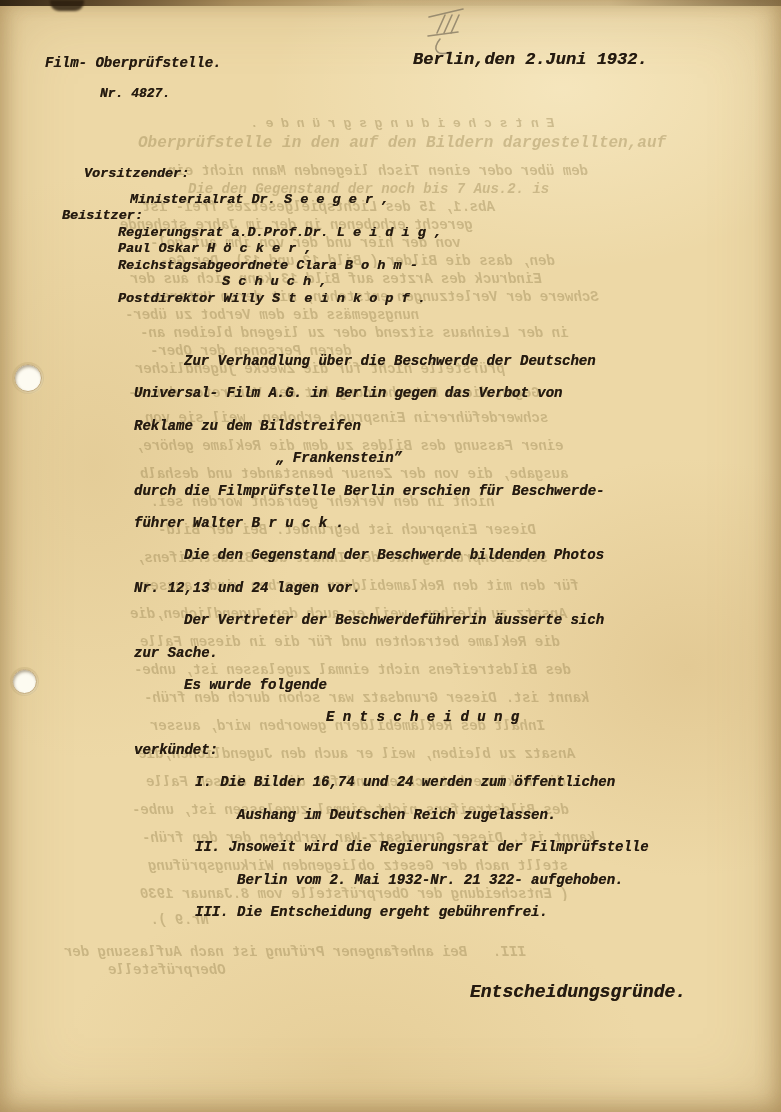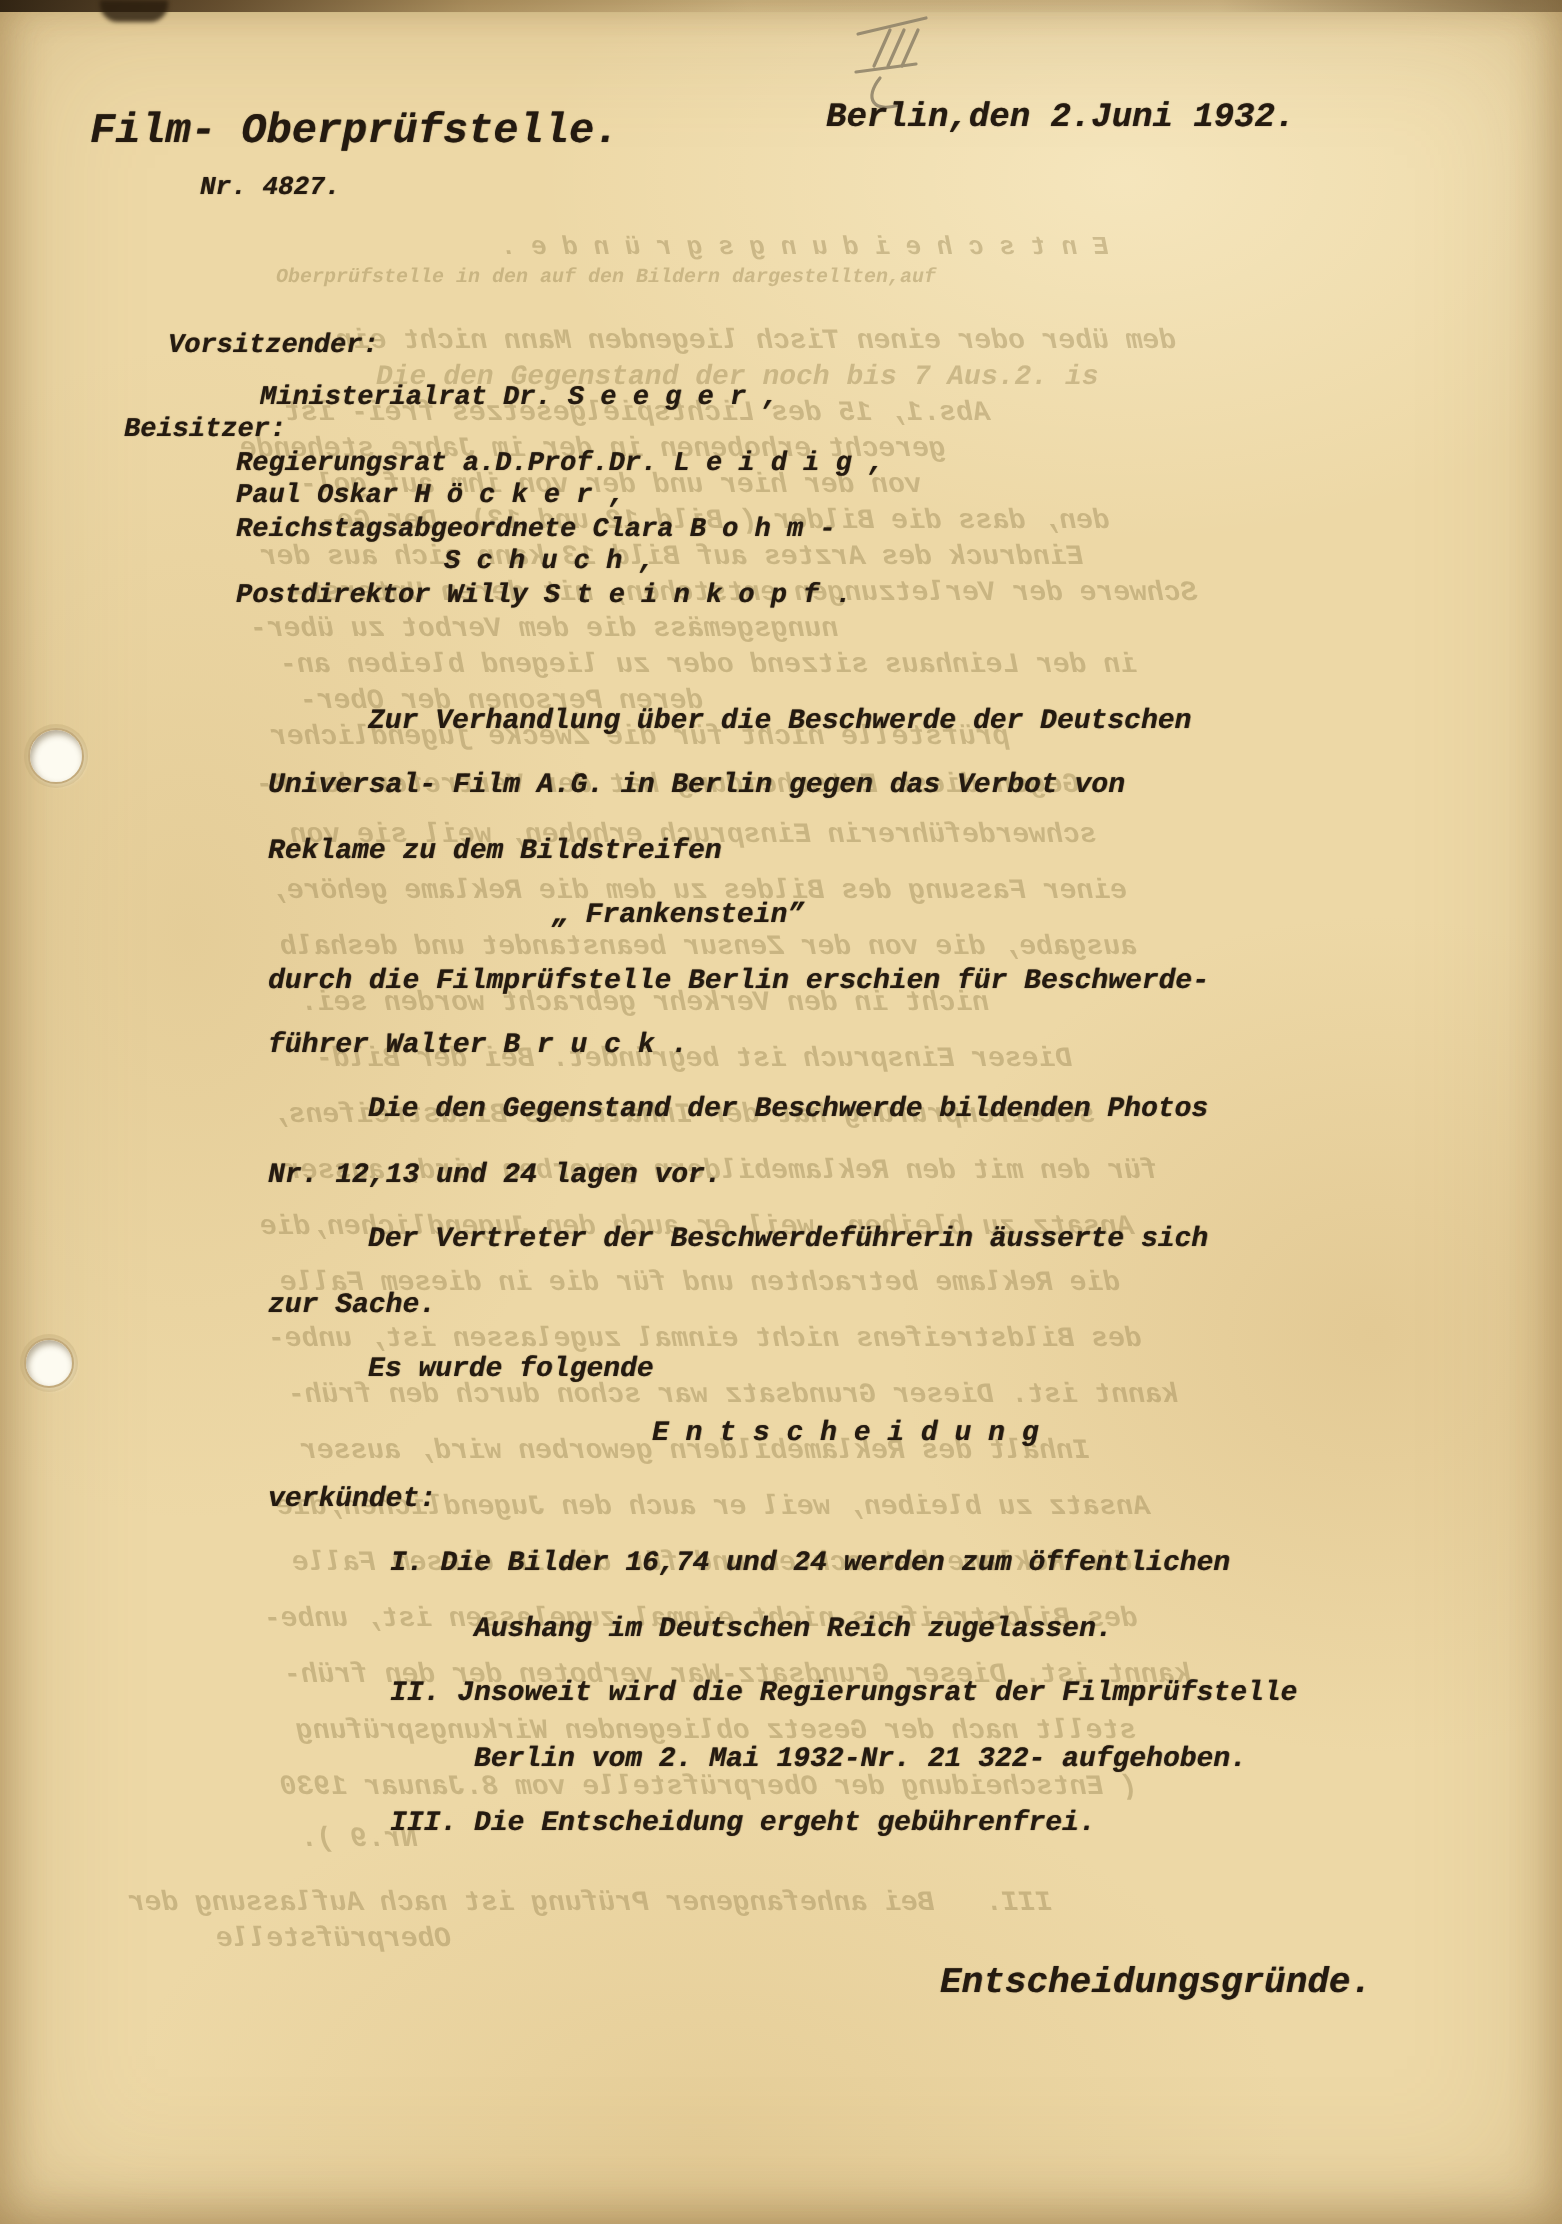--- a/index.html
+++ b/index.html
@@ -30,21 +30,21 @@
   .edge-notch{position:absolute;top:0;left:50px;width:34px;height:11px;border-radius:0 0 9px 9px;
     background:rgba(40,28,13,.8);filter:blur(1px);}
   
   .hole{position:absolute;border-radius:50%;background:#fdfbf1;
     border:1px solid #c3aa7b;
     box-shadow: inset 1px 2px 3px rgba(90,70,35,.45), 0 0 0 2px rgba(190,165,115,.35), 1px 1px 2px rgba(255,250,230,.6);}
   .hole1{left:14px;top:364px;width:26px;height:26px;}
   .hole2{left:12px;top:669px;width:23px;height:23px;}
   
   .ink{white-space:pre;text-shadow:0 0 .6px rgba(35,25,12,.6), .3px .2px 0 rgba(35,25,12,.35);}
-  .hdr-office{position:absolute;left:45px;top:55px;font-size:21px;}
+  .hdr-office{position:absolute;left:45px;top:55px;font-size:14px;}
   .hdr-number{position:absolute;left:100px;top:86px;font-size:13px;}
   .hdr-date{position:absolute;left:413px;top:50px;font-size:17px;}
   .panel{position:absolute;left:62px;top:166px;font-size:13.5px;line-height:16.5px;}
   .panel .chair-label{margin-left:22px;}
   .panel .chair{margin-left:68px;margin-top:9px;}
   .panel .a{margin-left:56px;}
   .panel .a3b{margin-left:160px;}
   .body{position:absolute;left:134px;top:345px;font-size:14px;line-height:32.4px;width:640px;}
   .body .ind{margin-left:50px;}
   .body .quote{margin-left:142px;}
@@ -60,21 +60,21 @@
   
   .pencil{position:absolute;left:413px;top:2px;}
 </style>
 </head>
 <body>
 
 <div class="page">
 
   <div class="ghost">
       <span class="m" style="left: 250px; top: 116px; font-size: 13px;">E n t s c h e i d u n g s g r ü n d e .</span>
-      <span style="left: 138px; top: 134px; font-size: 10px;">Oberprüfstelle in den auf den Bildern dargestellten,auf</span>
+      <span style="left: 138px; top: 134px; font-size: 16px;">Oberprüfstelle in den auf den Bildern dargestellten,auf</span>
       <span class="m" style="left: 168px; top: 163px; font-size: 14px;">dem über oder einen Tisch liegenden Mann nicht ein</span>
       <span style="left: 188px; top: 181px; font-size: 14px;">Die den Gegenstand der noch bis 7 Aus.2. is</span>
       <span class="m" style="left: 142px; top: 199px; font-size: 14px;">Abs.1, 15 des Lichtspielgesetzes frei- ist</span>
       <span class="m" style="left: 120px; top: 217px; font-size: 14px;">gerecht erhobenen in der im Jahre stehende</span>
       <span class="m" style="left: 150px; top: 235px; font-size: 14px;">von der hier und der von ihm auf gol-</span>
       <span class="m" style="left: 160px; top: 253px; font-size: 14px;">den, dass die Bilder ( Bild 12 und 13). Der Ge-</span>
       <span class="m" style="left: 130px; top: 271px; font-size: 14px;">Eindruck des Arztes auf Bild 13 kann sich aus der</span>
       <span class="m" style="left: 145px; top: 289px; font-size: 14px;">Schwere der Verletzungen entstehen, mit deren Unterst-</span>
       <span class="m" style="left: 125px; top: 307px; font-size: 14px;">nungsgemäss die dem Verbot zu über-</span>
       <span class="m" style="left: 140px; top: 325px; font-size: 14px;">in der Leinhaus sitzend oder zu liegend bleiben an-</span>

